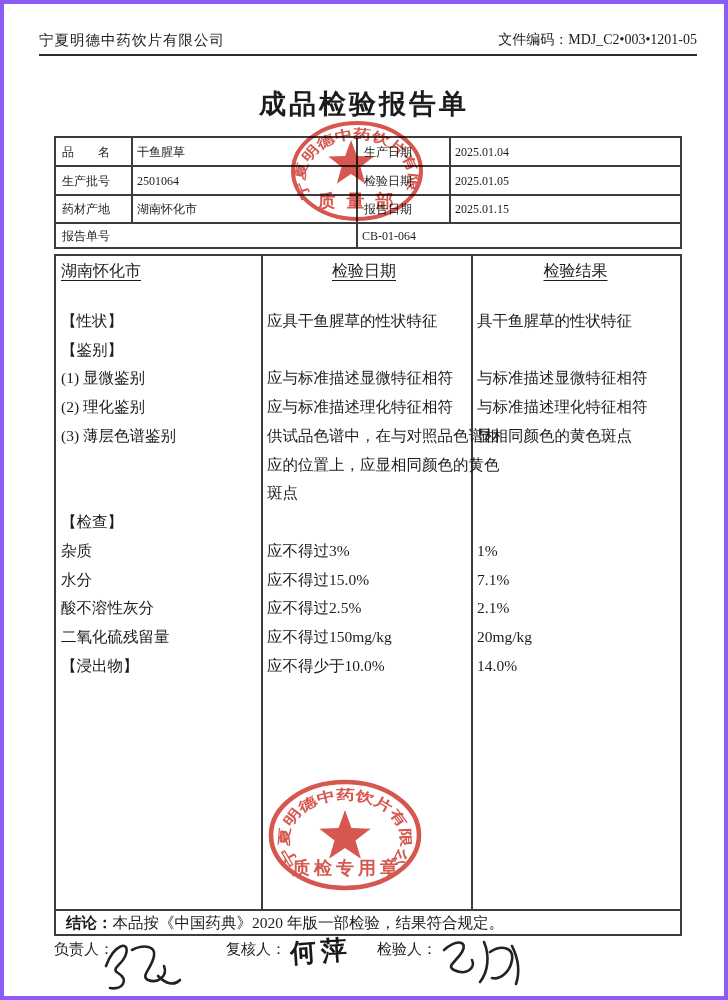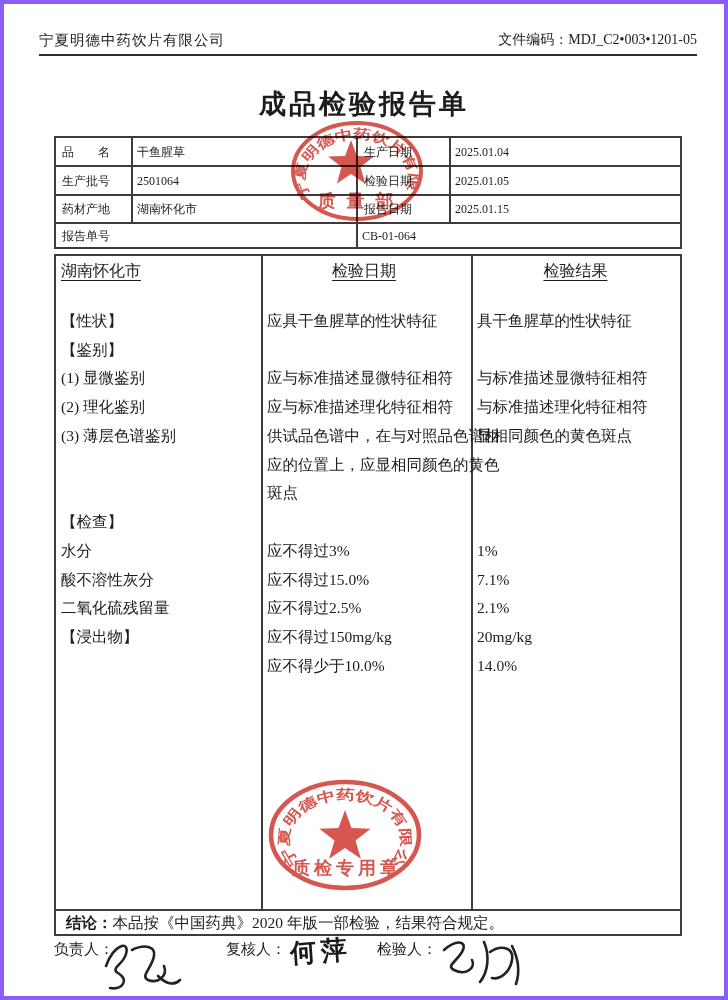--- a/index.html
+++ b/index.html
@@ -88,20 +88,21 @@
 
   <div class="abs results-col" style="left:57px;width:195px">
       <div class="tline">【性状】</div>
       <div class="tline">【鉴别】</div>
       <div class="tline">(1) 显微鉴别</div>
       <div class="tline">(2) 理化鉴别</div>
       <div class="tline">(3) 薄层色谱鉴别</div>
       <div class="tline">&nbsp;</div>
       <div class="tline">&nbsp;</div>
       <div class="tline">【检查】</div>
+      <div class="tline">杂质</div>
       <div class="tline">水分</div>
       <div class="tline">酸不溶性灰分</div>
       <div class="tline">二氧化硫残留量</div>
       <div class="tline">【浸出物】</div>
     </div>
   <div class="abs results-col" style="left:263px;width:200px">
       <div class="tline">应具干鱼腥草的性状特征</div>
       <div class="tline">&nbsp;</div>
       <div class="tline">应与标准描述显微特征相符</div>
       <div class="tline">应与标准描述理化特征相符</div>

